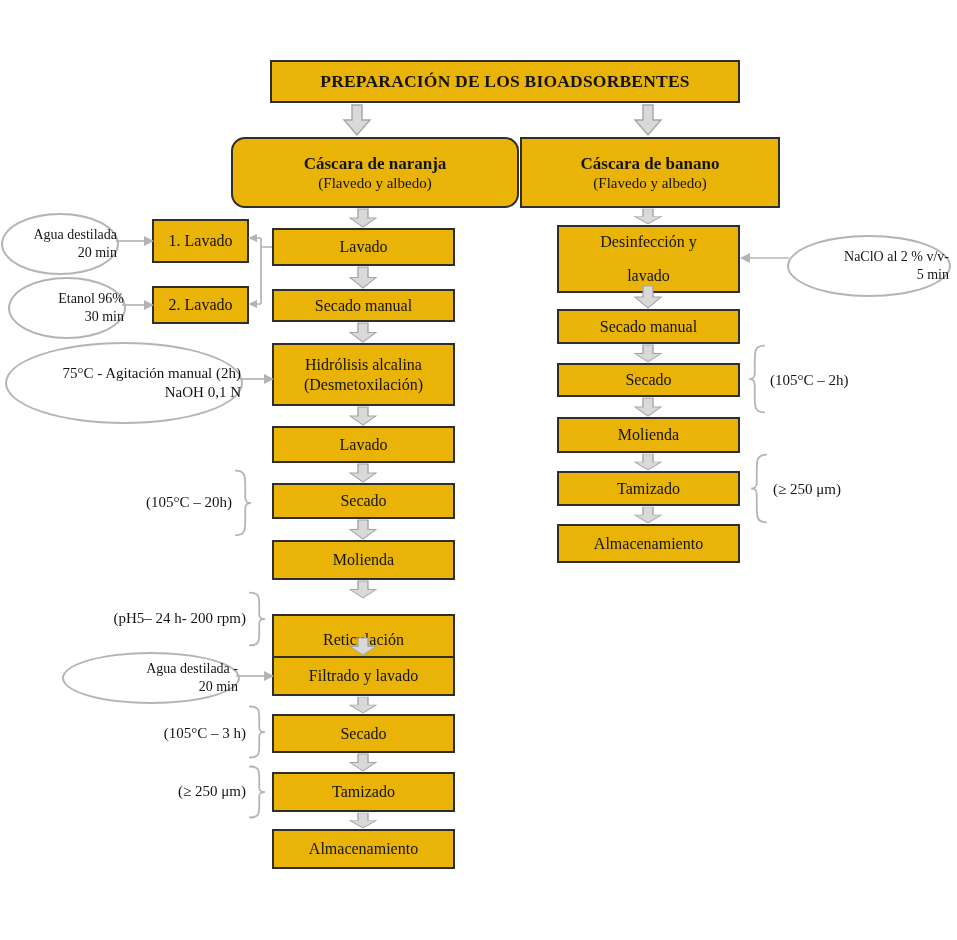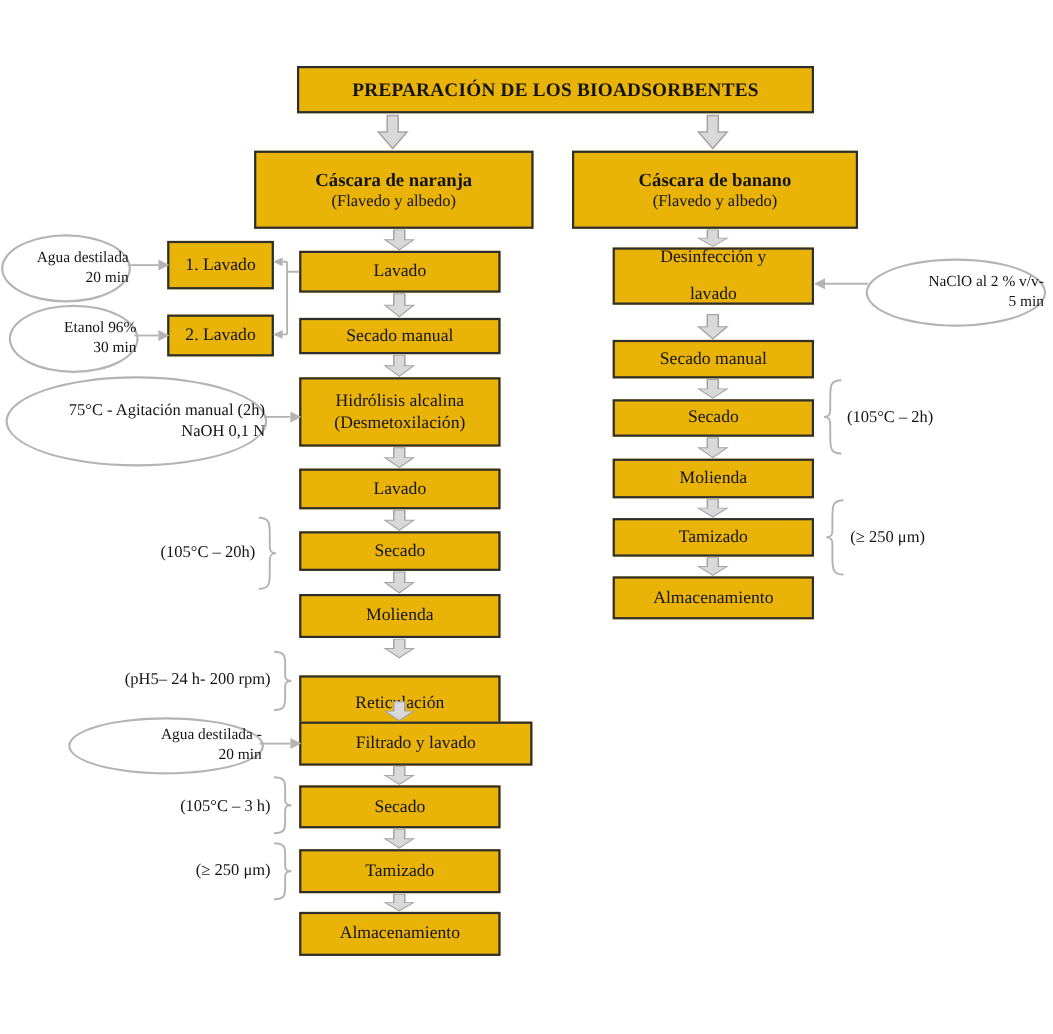--- a/index.html
+++ b/index.html
@@ -42,21 +42,21 @@
     <span class="l1">PREPARACIÓN DE LOS BIOADSORBENTES</span>
   </div>
 
   <svg class="barrow" style="left:344px;top:105px;width:26px;height:30px;" viewBox="0 0 26 30" preserveAspectRatio="none">
       <polygon points="8,0 18,0 18,15 26,15 13,30 0,15 8,15"></polygon>
     </svg>
   <svg class="barrow" style="left:635px;top:105px;width:26px;height:30px;" viewBox="0 0 26 30" preserveAspectRatio="none">
       <polygon points="8,0 18,0 18,15 26,15 13,30 0,15 8,15"></polygon>
     </svg>
 
-  <div class="box hdr" style="left:231px;top:137px;width:254px;height:71px;">
+  <div class="box hdr" style="left:231px;top:137px;width:288px;height:71px;border-radius:14px;">
     <span class="l1">Cáscara de naranja</span>
     <span class="l2">(Flavedo y albedo)</span>
   </div>
   <div class="box hdr" style="left:520px;top:137px;width:260px;height:71px;">
     <span class="l1">Cáscara de banano</span>
     <span class="l2">(Flavedo y albedo)</span>
   </div>
 
   <svg class="barrow" style="left:350px;top:209px;width:26px;height:18px;" viewBox="0 0 26 30" preserveAspectRatio="none">
       <polygon points="8,0 18,0 18,15 26,15 13,30 0,15 8,15"></polygon>
@@ -105,21 +105,21 @@
       <polygon points="8,0 18,0 18,15 26,15 13,30 0,15 8,15"></polygon>
     </svg>
 
   <div class="box" style="left:272px;top:614px;width:183px;height:51px;">
     <span class="l1">Reticulación</span>
   </div>
   <svg class="barrow" style="left:350px;top:638px;width:26px;height:17px;" viewBox="0 0 26 30" preserveAspectRatio="none">
       <polygon points="8,0 18,0 18,15 26,15 13,30 0,15 8,15"></polygon>
     </svg>
 
-  <div class="box" style="left:272px;top:656px;width:212px;height:40px;">
+  <div class="box" style="left:272px;top:656px;width:183px;height:40px;">
     <span class="l1">Filtrado y lavado</span>
   </div>
   <svg class="barrow" style="left:350px;top:697px;width:26px;height:16px;" viewBox="0 0 26 30" preserveAspectRatio="none">
       <polygon points="8,0 18,0 18,15 26,15 13,30 0,15 8,15"></polygon>
     </svg>
 
   <div class="box" style="left:272px;top:714px;width:183px;height:39px;">
     <span class="l1">Secado</span>
   </div>
   <svg class="barrow" style="left:350px;top:754px;width:26px;height:17px;" viewBox="0 0 26 30" preserveAspectRatio="none">
@@ -203,21 +203,21 @@
 
   <div class="cond r" style="left:130px;top:781px;width:116px;">(≥ 250 μm)</div>
   <svg class="brace" style="left:248px;top:766px;width:18px;height:52px;" viewBox="0 0 16 100" preserveAspectRatio="none">
     <path d="M1,1 C10,1 10,9 10,24 L10,41 C10,47 11,50 15,50 C11,50 10,53 10,59 L10,76 C10,91 10,99 1,99"></path>
   </svg>
 
   <svg class="barrow" style="left:635px;top:209px;width:26px;height:15px;" viewBox="0 0 26 30" preserveAspectRatio="none">
       <polygon points="8,0 18,0 18,15 26,15 13,30 0,15 8,15"></polygon>
     </svg>
 
-  <div class="box" style="left:557px;top:225px;width:183px;height:52px;gap:14px;">
+  <div class="box" style="left:557px;top:225px;width:183px;height:68px;gap:14px;">
     <span class="l1">Desinfección y</span>
     <span class="l2">lavado</span>
   </div>
   <svg class="barrow" style="left:635px;top:286px;width:26px;height:22px;" viewBox="0 0 26 30" preserveAspectRatio="none">
       <polygon points="8,0 18,0 18,15 26,15 13,30 0,15 8,15"></polygon>
     </svg>
 
   <div class="box" style="left:557px;top:309px;width:183px;height:35px;">
     <span class="l1">Secado manual</span>
   </div>

